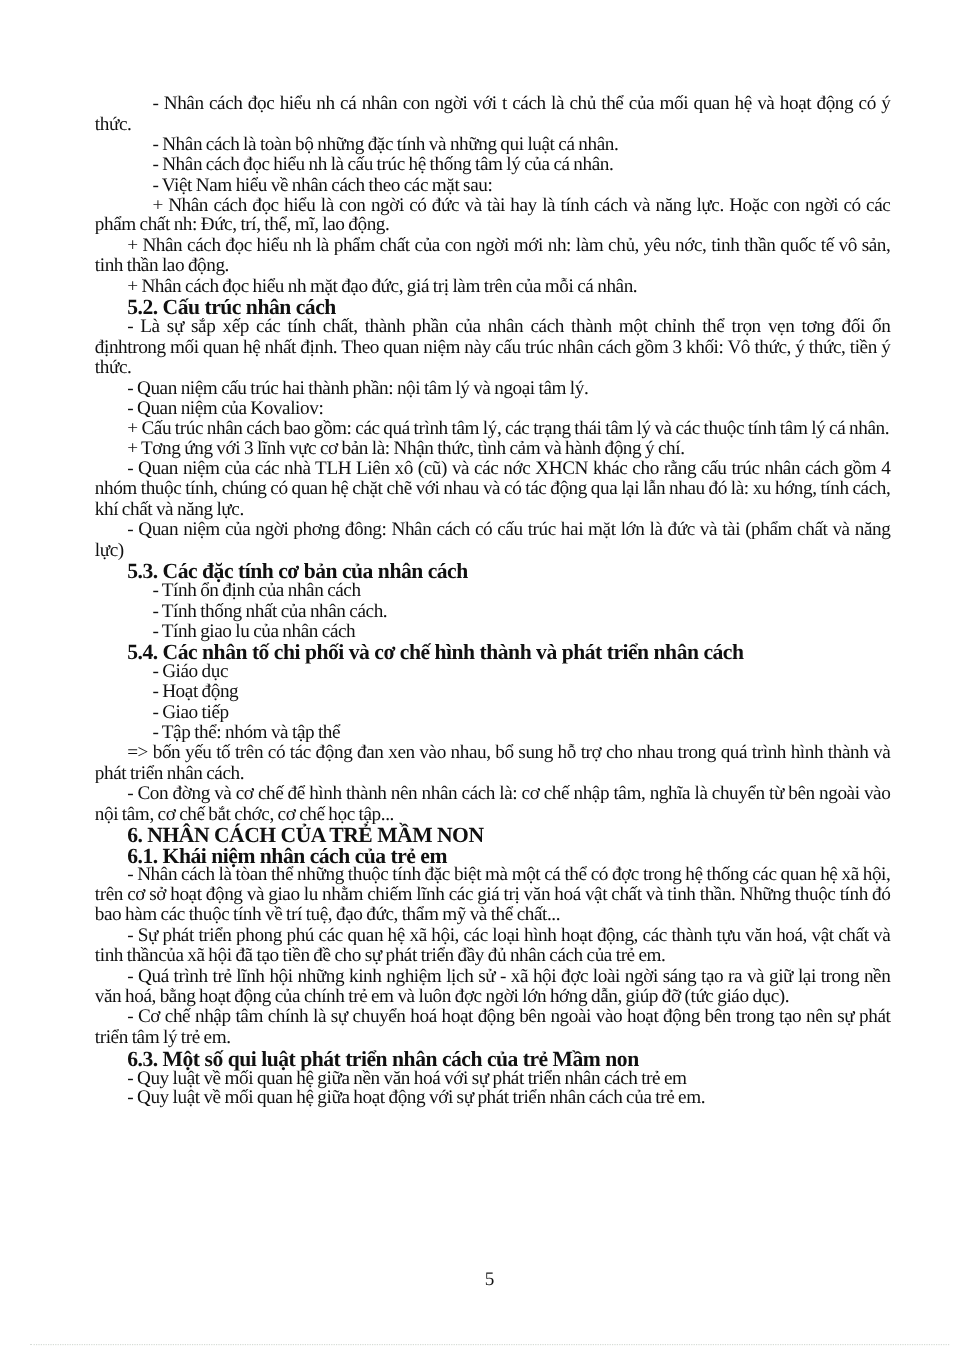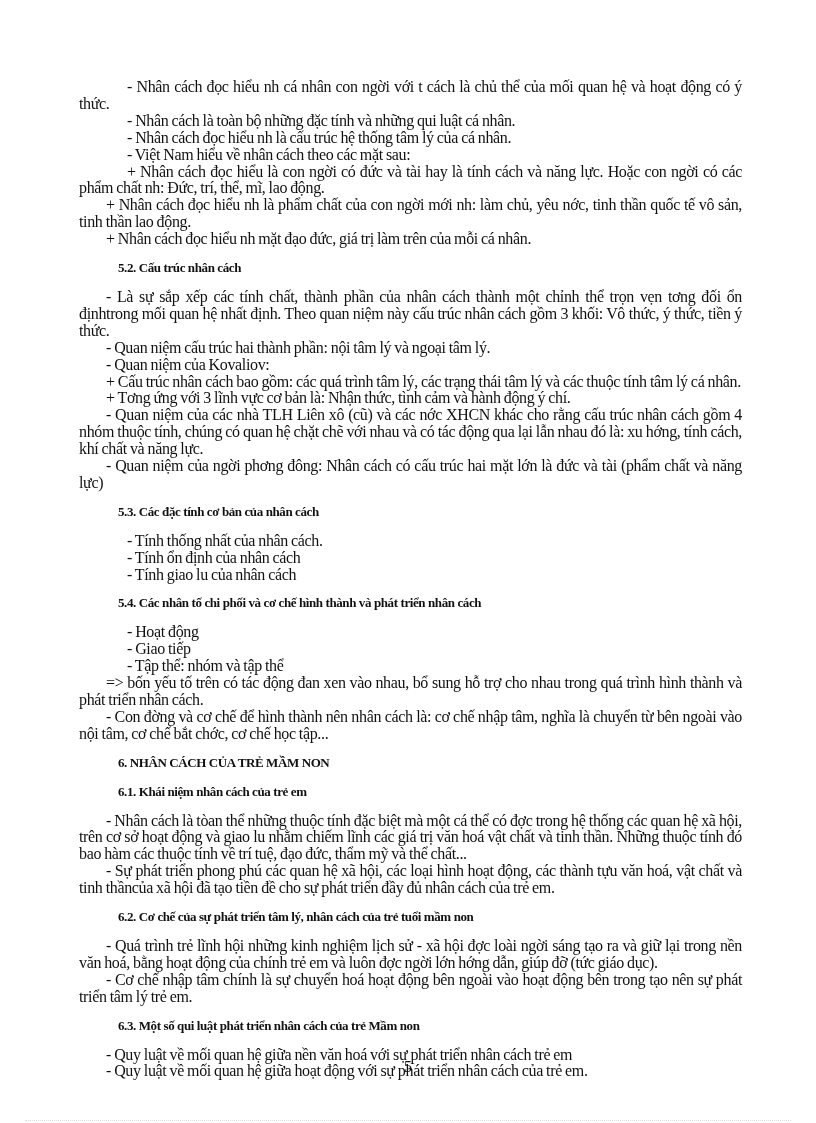--- a/index.html
+++ b/index.html
@@ -6,21 +6,21 @@
   body { width: 816px; height: 1123px; position: relative; overflow: hidden; }
   .page {
     position: absolute; left: 79px; top: 79px; width: 663px;
     font-family: "Liberation Serif", "DejaVu Serif", serif;
     font-size: 16px; line-height: 16.9px; color: #111111;
   }
   .p { margin: 0; text-align: justify; text-align-last: left; letter-spacing: -0.35px; word-spacing: -0.5px; }
   .i1 { text-indent: 48px; }   
   .i2 { text-indent: 27px; }   
   .l1 { padding-left: 48px; }  
-  .h { margin: 12px; font-weight: bold; padding-left: 27px; letter-spacing: -0.4px; font-size: 13px; }
+  .h { margin: 0; font-weight: bold; padding-left: 27px; letter-spacing: -0.4px; font-size: 18px; }
   .page-number {
     position: absolute; top: 1058px; left: 0; width: 816px; text-align: center;
     font-family: "Liberation Serif", serif; font-size: 16px; color: #111111;
   }
   .bottom-rule {
     position: absolute; left: 25px; right: 25px; top: 1120px; height: 0;
     border-top: 1px dotted #d6dcd6;
   }
 </style>
 </head>
@@ -36,34 +36,34 @@
   <p class="p i2">+ Nhân cách đọc  hiểu nh  mặt đạo đức, giá trị làm trên  của mỗi cá nhân.</p>
   <p class="h">5.2. Cấu trúc nhân cách</p>
   <p class="p i2">- Là sự sắp xếp các tính chất, thành phần của nhân cách thành một chỉnh thể trọn vẹn tơng  đối ổn địnhtrong mối quan hệ nhất định. Theo quan niệm này cấu trúc nhân cách gồm 3 khối: Vô thức, ý thức, tiền ý thức.</p>
   <p class="p i2">- Quan niệm cấu trúc hai thành phần: nội tâm lý và ngoại tâm lý.</p>
   <p class="p i2">- Quan niệm của Kovaliov:</p>
   <p class="p i2">+ Cấu trúc nhân cách bao gồm: các quá trình tâm lý, các trạng thái tâm lý và các thuộc tính tâm lý cá nhân.</p>
   <p class="p i2">+ Tơng  ứng với 3 lĩnh vực cơ bản là: Nhận thức, tình cảm và hành động ý chí.</p>
   <p class="p i2">- Quan niệm của các nhà TLH Liên xô (cũ) và các nớc  XHCN khác cho rằng cấu trúc nhân cách gồm 4 nhóm thuộc tính, chúng có quan hệ chặt chẽ với nhau và có tác động qua lại lẫn nhau đó là: xu hớng,  tính cách, khí chất và năng lực.</p>
   <p class="p i2">- Quan niệm của ngời  phơng  đông: Nhân cách có cấu trúc hai mặt lớn là đức và tài (phẩm chất và năng lực)</p>
   <p class="h">5.3. Các đặc tính cơ bản của nhân cách</p>
+  <p class="p l1">- Tính ổn định của nhân cách</p>
   <p class="p l1">- Tính thống nhất của nhân cách.</p>
-  <p class="p l1">- Tính ổn định của nhân cách</p>
   <p class="p l1">- Tính giao lu  của nhân cách</p>
   <p class="h">5.4. Các nhân tố chi phối và cơ chế hình thành và phát triển nhân cách</p>
+  <p class="p l1">- Giáo dục</p>
   <p class="p l1">- Hoạt động</p>
   <p class="p l1">- Giao tiếp</p>
   <p class="p l1">- Tập thể: nhóm và tập thể</p>
   <p class="p i2">=&gt; bốn yếu tố trên có tác động đan xen vào nhau, bổ sung hỗ trợ cho nhau trong quá trình hình thành và phát triển nhân cách.</p>
   <p class="p i2">- Con đờng  và cơ chế để hình thành nên nhân cách là: cơ chế nhập tâm, nghĩa là chuyển từ bên ngoài vào nội tâm, cơ chế bắt chớc,  cơ chế học tập...</p>
   <p class="h">6. NHÂN CÁCH CỦA TRẺ MẦM NON</p>
   <p class="h">6.1. Khái niệm nhân cách của trẻ em</p>
   <p class="p i2">- Nhân cách là tòan thể những thuộc tính đặc biệt mà một cá thể có đợc  trong hệ thống các quan hệ xã hội, trên cơ sở hoạt động và giao lu  nhằm chiếm lĩnh các giá trị văn hoá vật chất và tinh thần. Những thuộc tính đó bao hàm các thuộc tính về trí tuệ, đạo đức, thẩm mỹ và thể chất...</p>
   <p class="p i2">- Sự phát triển phong phú các quan hệ xã hội, các loại hình hoạt động, các thành tựu văn hoá, vật chất và tinh thầncủa xã hội đã tạo tiền đề cho sự phát triển đầy đủ nhân cách của trẻ em.</p>
-  <p class="h">6.2. Cơ chế của sự phát triển tâm lý, nhân cách của trẻ tuổi mầm non</p>
   <p class="p i2">- Quá trình trẻ lĩnh hội những kinh nghiệm lịch sử - xã hội đợc  loài ngời  sáng tạo ra và giữ lại trong nền văn hoá, bằng hoạt động của chính trẻ em và luôn đợc  ngời  lớn hớng  dẫn, giúp đỡ (tức giáo dục).</p>
   <p class="p i2">- Cơ chế nhập tâm chính là sự chuyển hoá hoạt động bên ngoài vào hoạt động bên trong tạo nên sự phát triển tâm lý trẻ em.</p>
   <p class="h">6.3. Một số qui luật phát triển nhân cách của trẻ Mầm non</p>
   <p class="p i2">- Quy luật về mối quan hệ giữa nền văn hoá với sự phát triển nhân cách trẻ em</p>
   <p class="p i2">- Quy luật về mối quan hệ giữa hoạt động với sự phát triển nhân cách của trẻ em.</p>
 </div>
 
 <div class="page-number">5</div>
 <div class="bottom-rule"></div>
 

